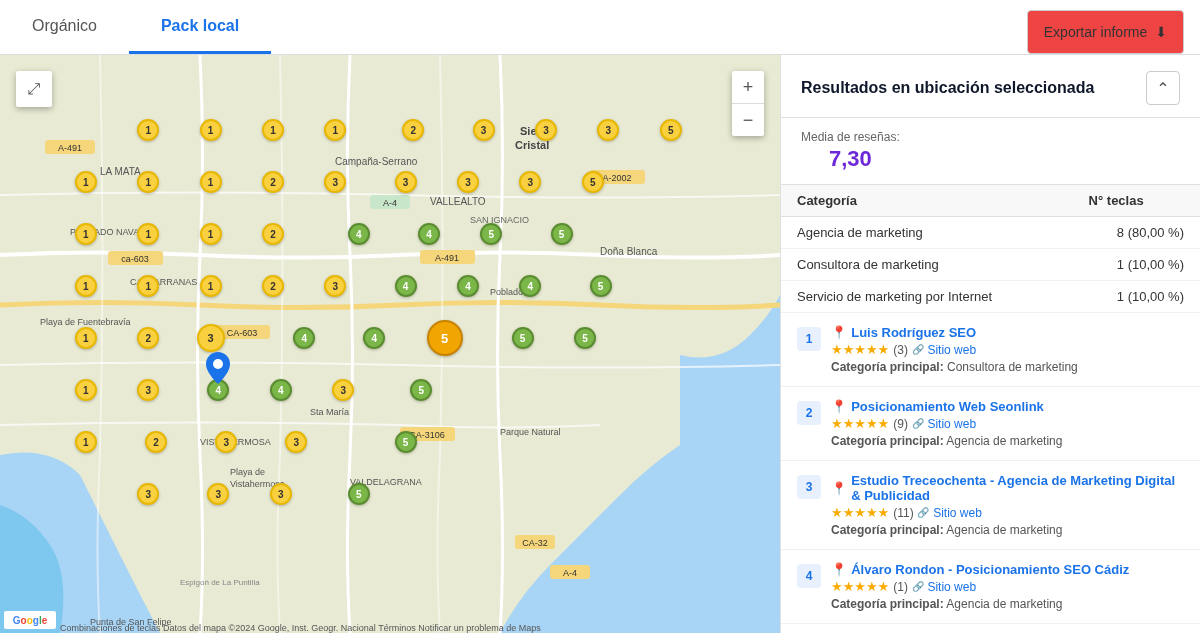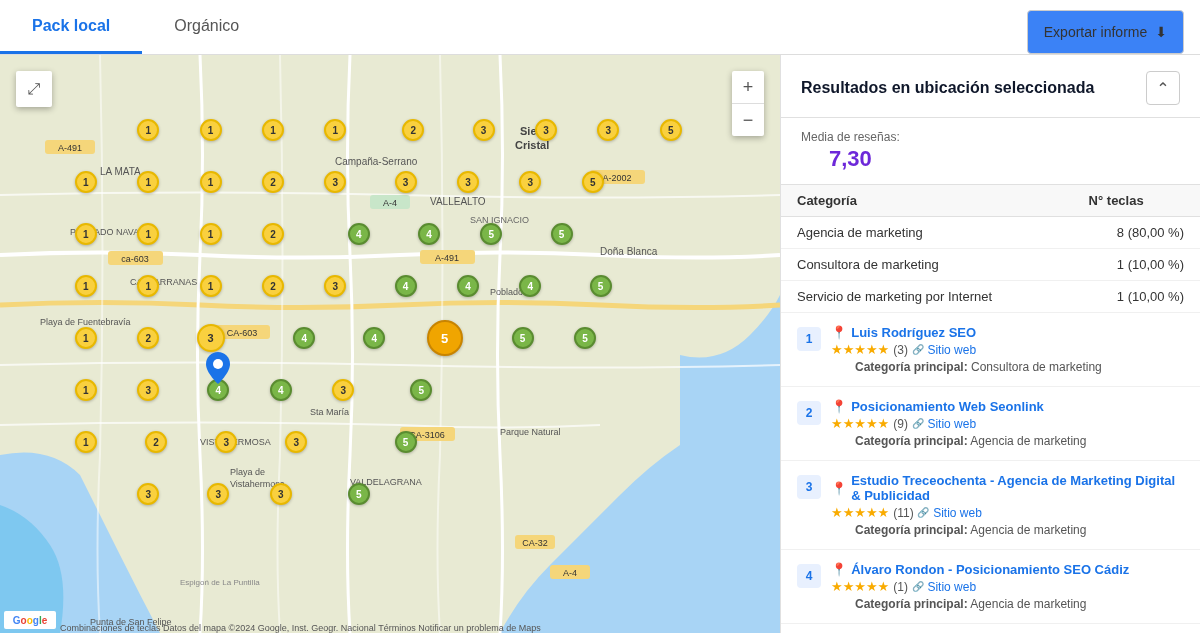--- a/index.html
+++ b/index.html
@@ -26,21 +26,21 @@
     }
     .tab.active {
       color: #1a73e8;
       border-bottom: 3px solid #1a73e8;
       font-weight: bold;
     }
     .export-btn {
       margin-left: auto;
       margin-top: 10px;
       margin-right: 16px;
-      background: #3b82f6;
+      background: #ef4444;
       border: 1px solid #ccc;
       border-radius: 4px;
       padding: 6px 16px;
       cursor: pointer;
       display: flex;
       align-items: center;
       gap: 8px;
       font-size: 14px;
       color: #333;
     }
@@ -268,29 +268,28 @@
       color: #1a73e8;
       display: flex;
       align-items: center;
       gap: 3px;
       cursor: pointer;
     }
     .cat-principal {
       font-size: 12px;
       color: #555;
       margin-top: 3px;
-      margin-left: 24px;
     }
   </style>
 </head>
 <body>
 
 <div class="tab-bar">
+  <div class="tab">Orgánico</div>
   <div class="tab active">Pack local</div>
-  <div class="tab">Orgánico</div>
   <button class="export-btn">
     <span>Exportar informe</span>
     <span>⬇</span>
   </button>
 </div>
 
 <div class="main-content">
 
   <div class="map-container">
     <svg class="map-svg" viewBox="0 0 780 578" preserveAspectRatio="xMidYMid slice">

